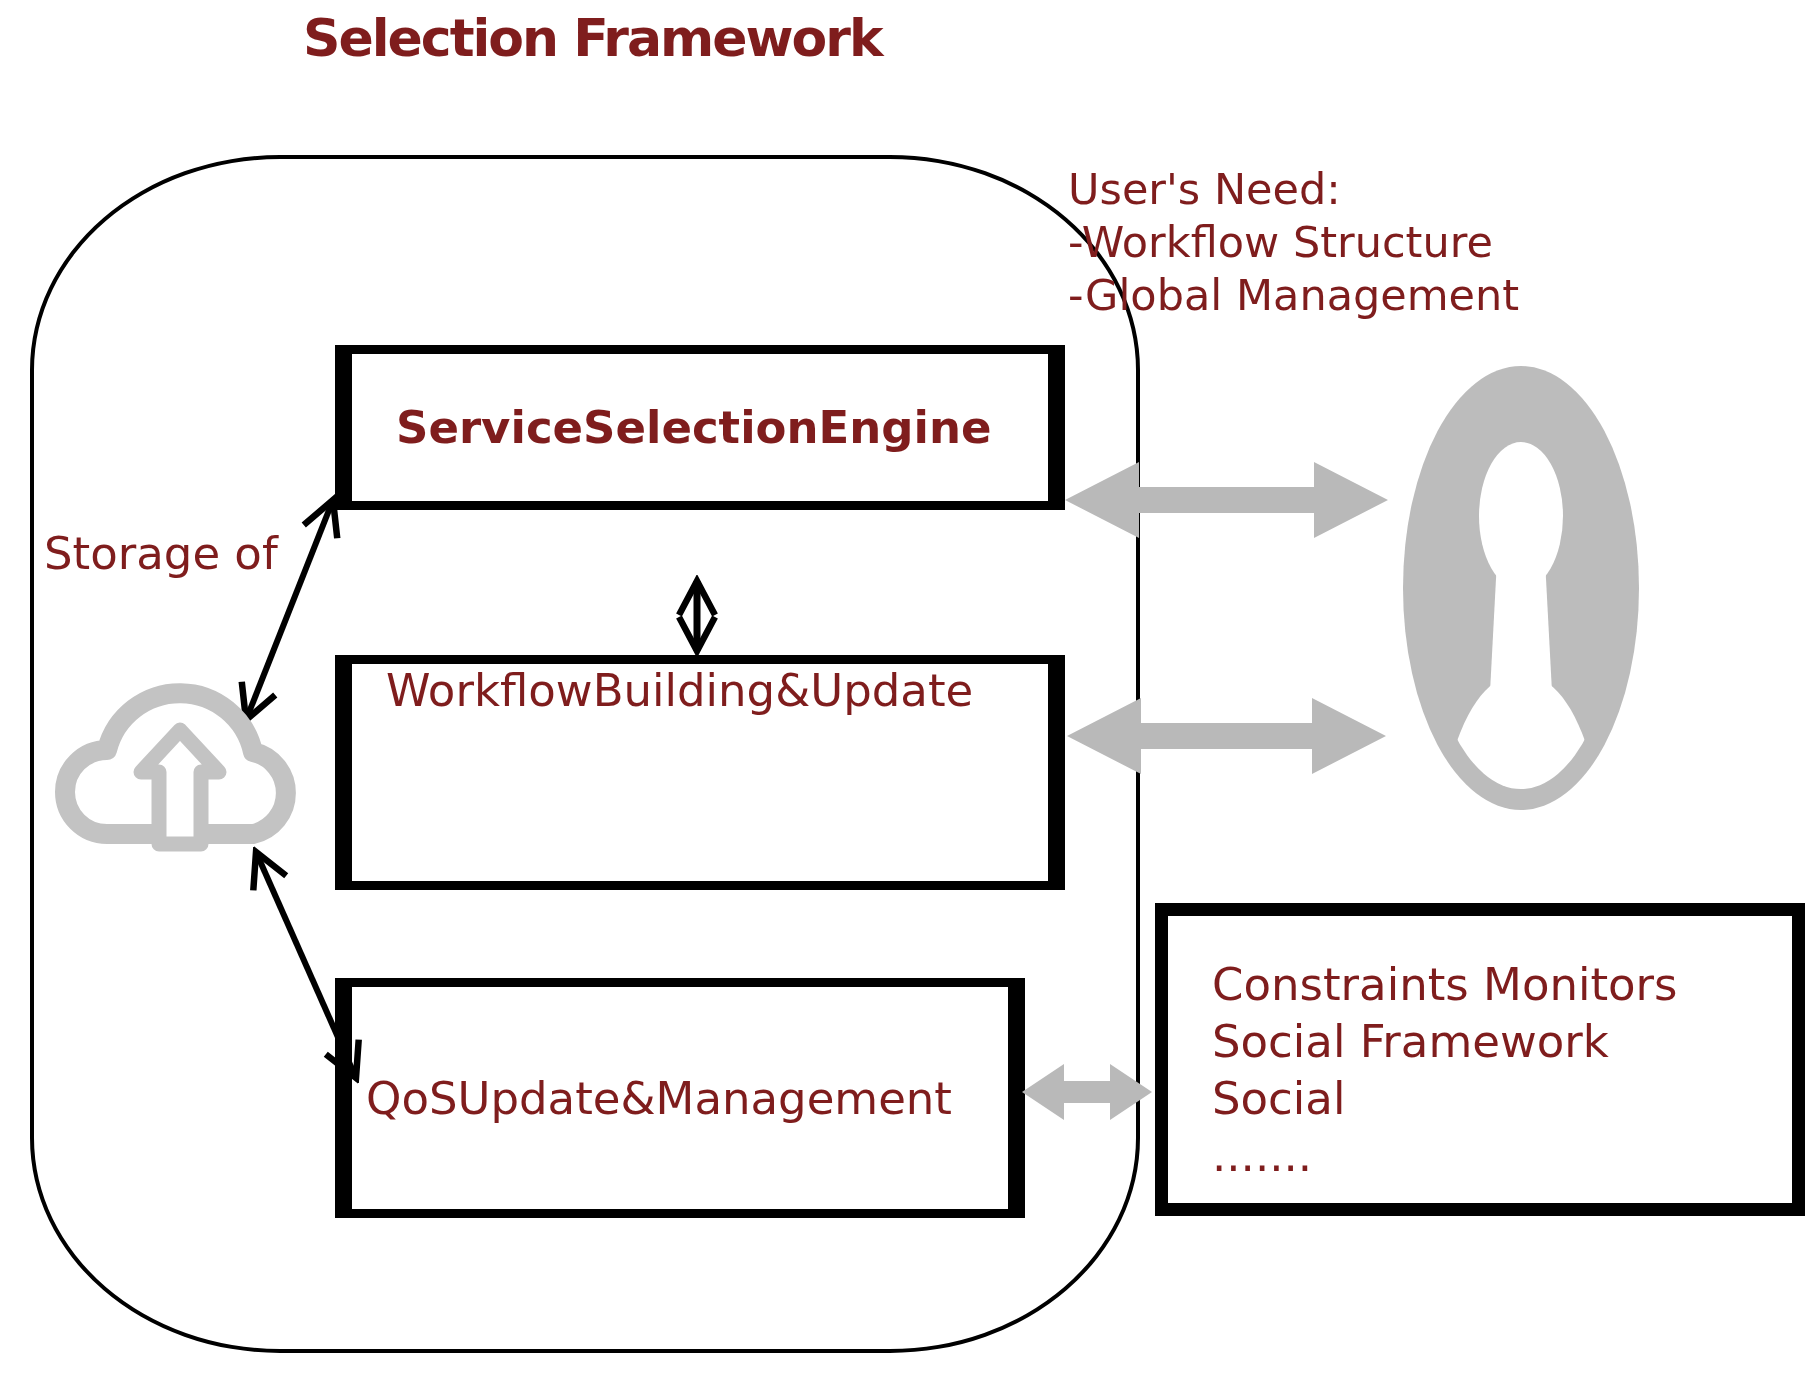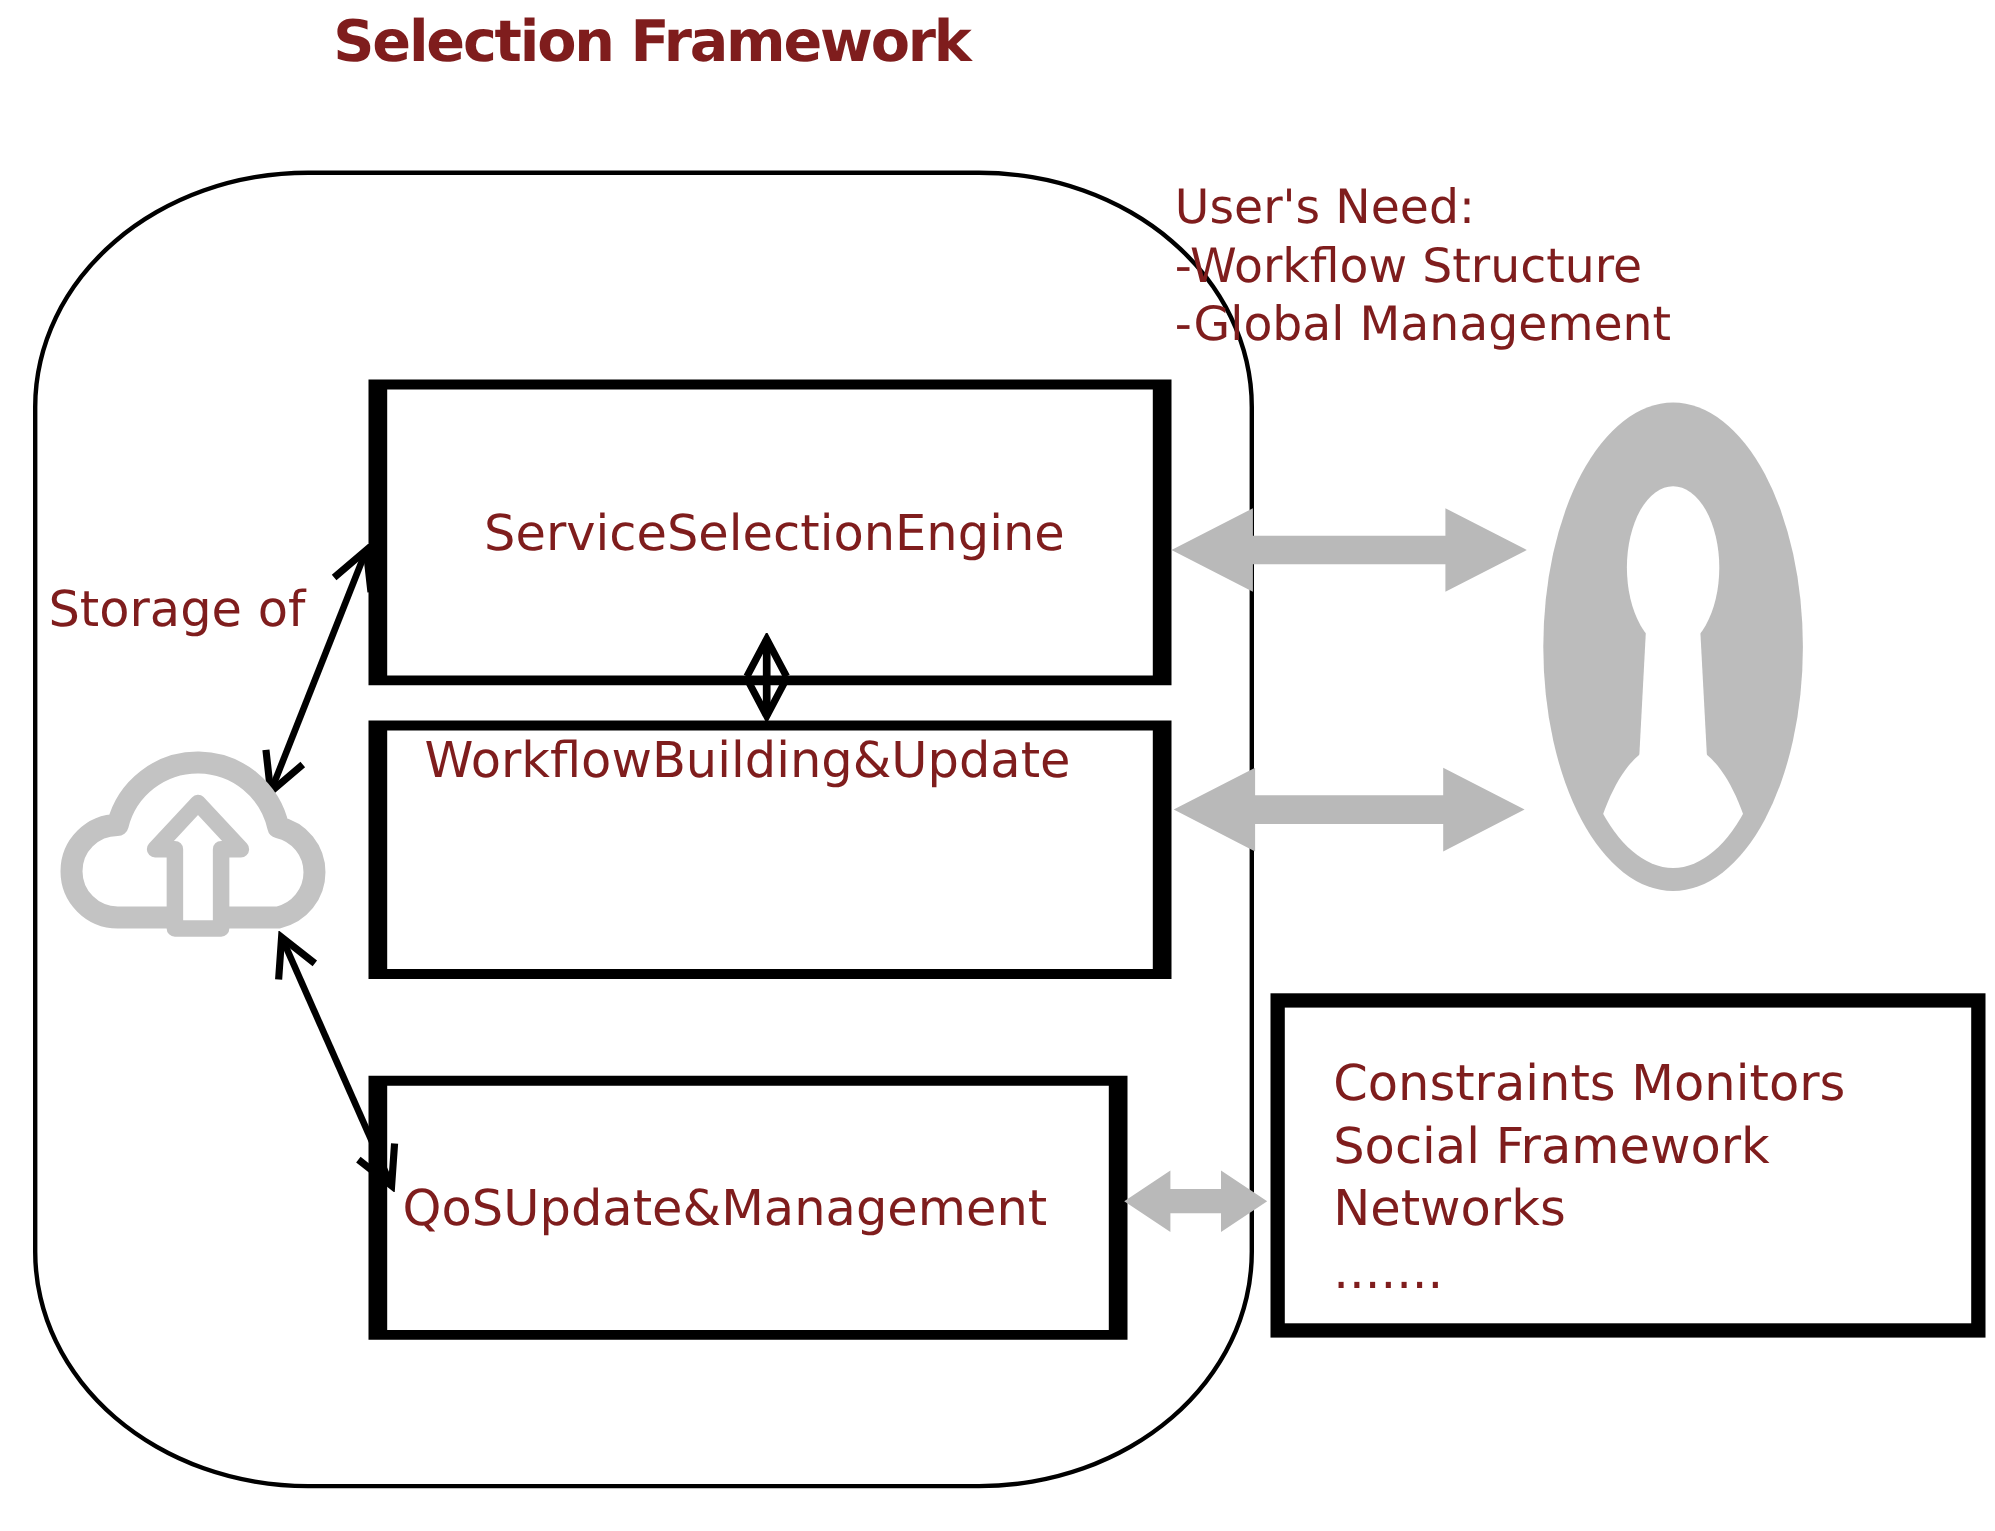--- a/index.html
+++ b/index.html
@@ -14,21 +14,21 @@
   .container-frame{
     position:absolute;left:30px;top:155px;width:1110px;height:1198px;
     border:4px solid #000;border-radius:250px / 215px;box-sizing:border-box;
     background:transparent;
   }
   .mod-box{
     position:absolute;box-sizing:border-box;background:#fff;
     border:9px solid #000;border-left-width:17px;border-right-width:17px;
     display:flex;align-items:center;font-size:45px;white-space:nowrap;
   }
-  .box1{left:335px;top:345px;width:730px;height:278px;padding-left:88px;}
+  .box1{left:335px;top:345px;width:730px;height:165px;padding-left:44px;font-weight:bold;}
   .box2{left:335px;top:655px;width:730px;height:235px;align-items:flex-start;padding-left:34px;}
   .box3{left:335px;top:978px;width:690px;height:240px;padding-left:14px;}
   .monitors{
     position:absolute;left:1155px;top:903px;width:650px;height:313px;
     border:13px solid #000;box-sizing:border-box;background:#fff;
     padding:40px 0 0 44px;font-size:45px;line-height:57px;white-space:nowrap;overflow:hidden;
   }
   .user-need{
     position:absolute;left:1068px;top:163px;
     font-size:43px;line-height:53px;white-space:nowrap;
@@ -66,21 +66,21 @@
 
   <div class="user-need">
     <div>User's Need:</div>
     <div>-Workflow Structure</div>
     <div>-Global Management</div>
   </div>
 
   <div class="monitors">
     <div>Constraints Monitors</div>
     <div>Social Framework</div>
-    <div>Networks</div>
+    <div>Social</div>
     <div>.......</div>
   </div>
 
   <svg class="overlay" width="1814" height="1392" viewBox="0 0 1814 1392">
     <defs>
       <marker id="vhead" markerUnits="userSpaceOnUse" markerWidth="46" markerHeight="46" refX="40" refY="23" orient="auto-start-reverse">
         <path d="M6 5 L40 23 L6 41" fill="none" stroke="#000" stroke-width="6.5"></path>
       </marker>
       <clipPath id="personClip">
         <ellipse cx="1521" cy="588" rx="97" ry="201"></ellipse>

